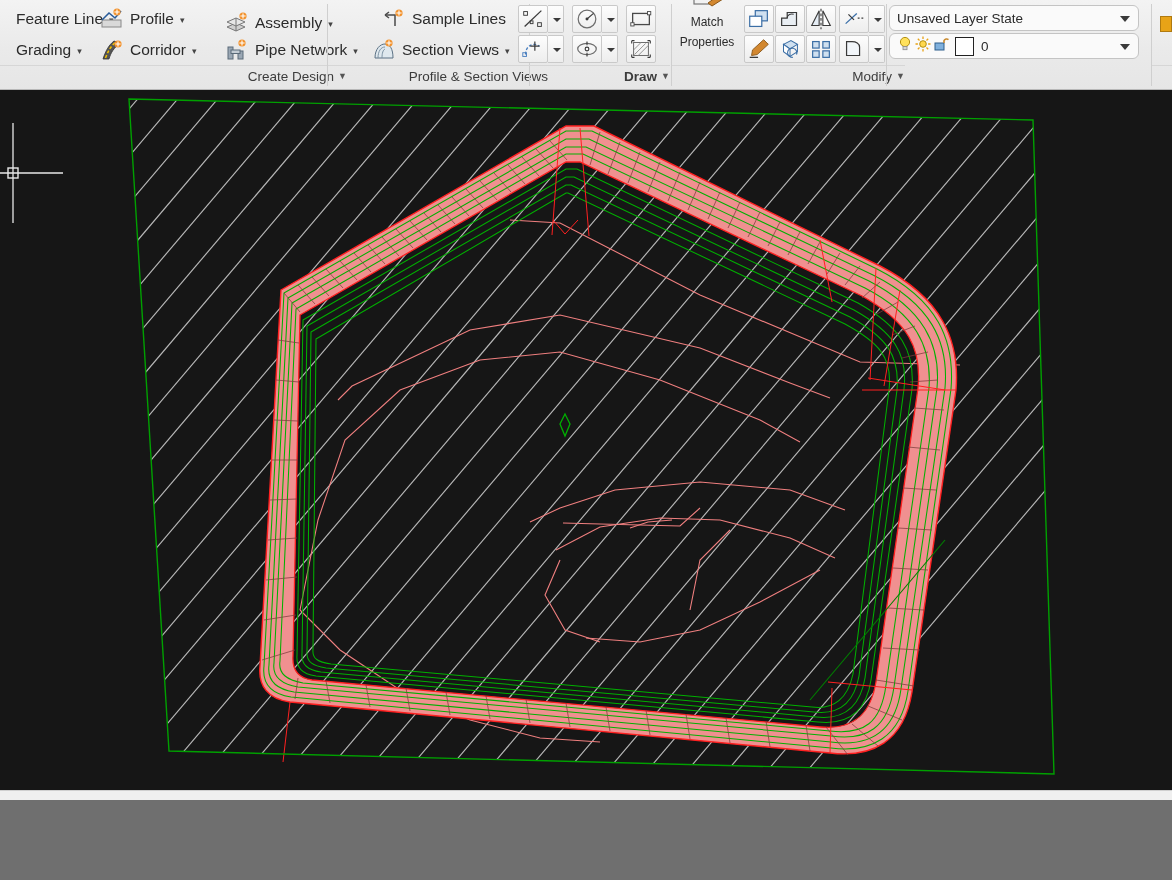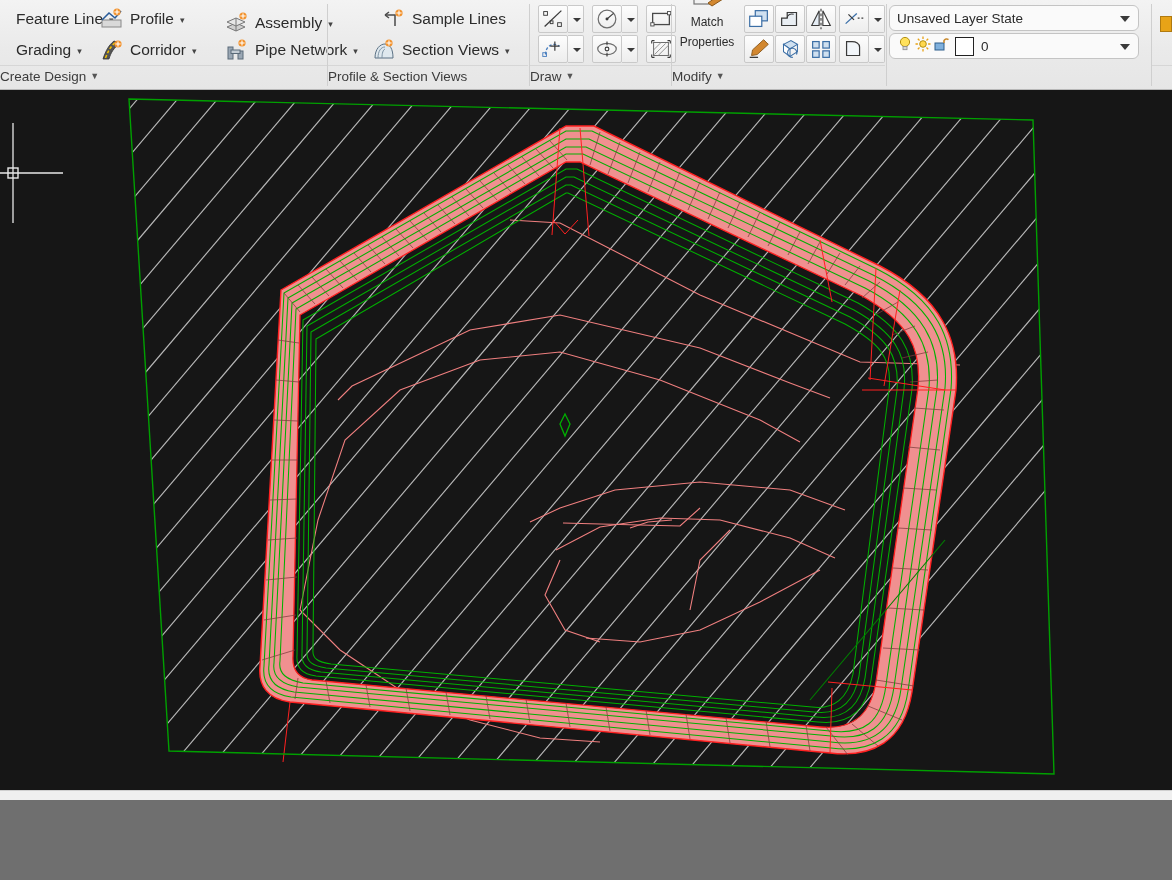--- a/index.html
+++ b/index.html
@@ -7,22 +7,22 @@
 
   #app{position:relative;width:1172px;height:880px;}
 
   
   #ribbon{position:absolute;left:0;top:0;width:1172px;height:90px;
     background:linear-gradient(#f3f3f3,#eaeaea 55%,#e6e6e6);
     border-bottom:1px solid #b8b8b8;box-sizing:border-box;}
   .panel{position:absolute;top:0;height:89px;box-sizing:border-box;}
   .panel-sep{position:absolute;top:4px;width:1px;height:82px;background:#cfcfcf;}
   .panel-title{position:absolute;bottom:1px;left:0;width:100%;height:22px;
-    line-height:22px;text-align:left;font-size:13.5px;color:#3c3c3c;
-    border-top:1px solid #d6d6d6;}
+    line-height:22px;text-align:right;font-size:13.5px;color:#3c3c3c;
+    border-top:1px solid #d6d6d6;padding-left:20px;}
   .panel-title .caret{font-size:9px;color:#555;margin-left:4px;position:relative;top:-2px;}
   .panel-body{position:absolute;top:2px;left:0;right:0;height:62px;}
 
   
   .cmdrow{position:absolute;display:flex;align-items:center;height:28px;white-space:nowrap;}
   .cmdrow .lbl{font-size:15.5px;color:#2b2b2b;}
   .cmdrow .dd{font-size:9px;color:#444;margin-left:6px;position:relative;top:1px;}
   .ico{width:24px;height:24px;margin-right:6px;position:relative;flex:0 0 24px;}
 
   
@@ -159,21 +159,21 @@
           <span class="lbl">Section Views</span>
           <span class="dd">▾</span>
         </div>
       </div>
       <div class="panel-title">
         <span>Profile &amp; Section Views</span>
       </div>
     </div>
     <div class="panel-sep" style="left:529px;"></div>
 
-    <div class="panel" style="left:530px;width:140px;">
+    <div class="panel" style="left:510px;width:140px;font-weight:bold;">
       <div class="panel-body">
         <div class="btn" style="left:8px;top:3px;">
           <svg class="g" viewBox="0 0 30 28">
             <path d="M6 22 L24 5" stroke="#3a3a3a" stroke-width="1.4" fill="none"></path>
             <rect x="5" y="6" width="4" height="4" fill="none" stroke="#3a3a3a" stroke-width="1"></rect>
             <rect x="20" y="18" width="4" height="4" fill="none" stroke="#3a3a3a" stroke-width="1"></rect>
             <rect x="12" y="16" width="3" height="3" fill="none" stroke="#3a3a3a" stroke-width="1"></rect>
           </svg>
         </div>
         <div class="ddbtn" style="left:38px;top:3px;"></div>

